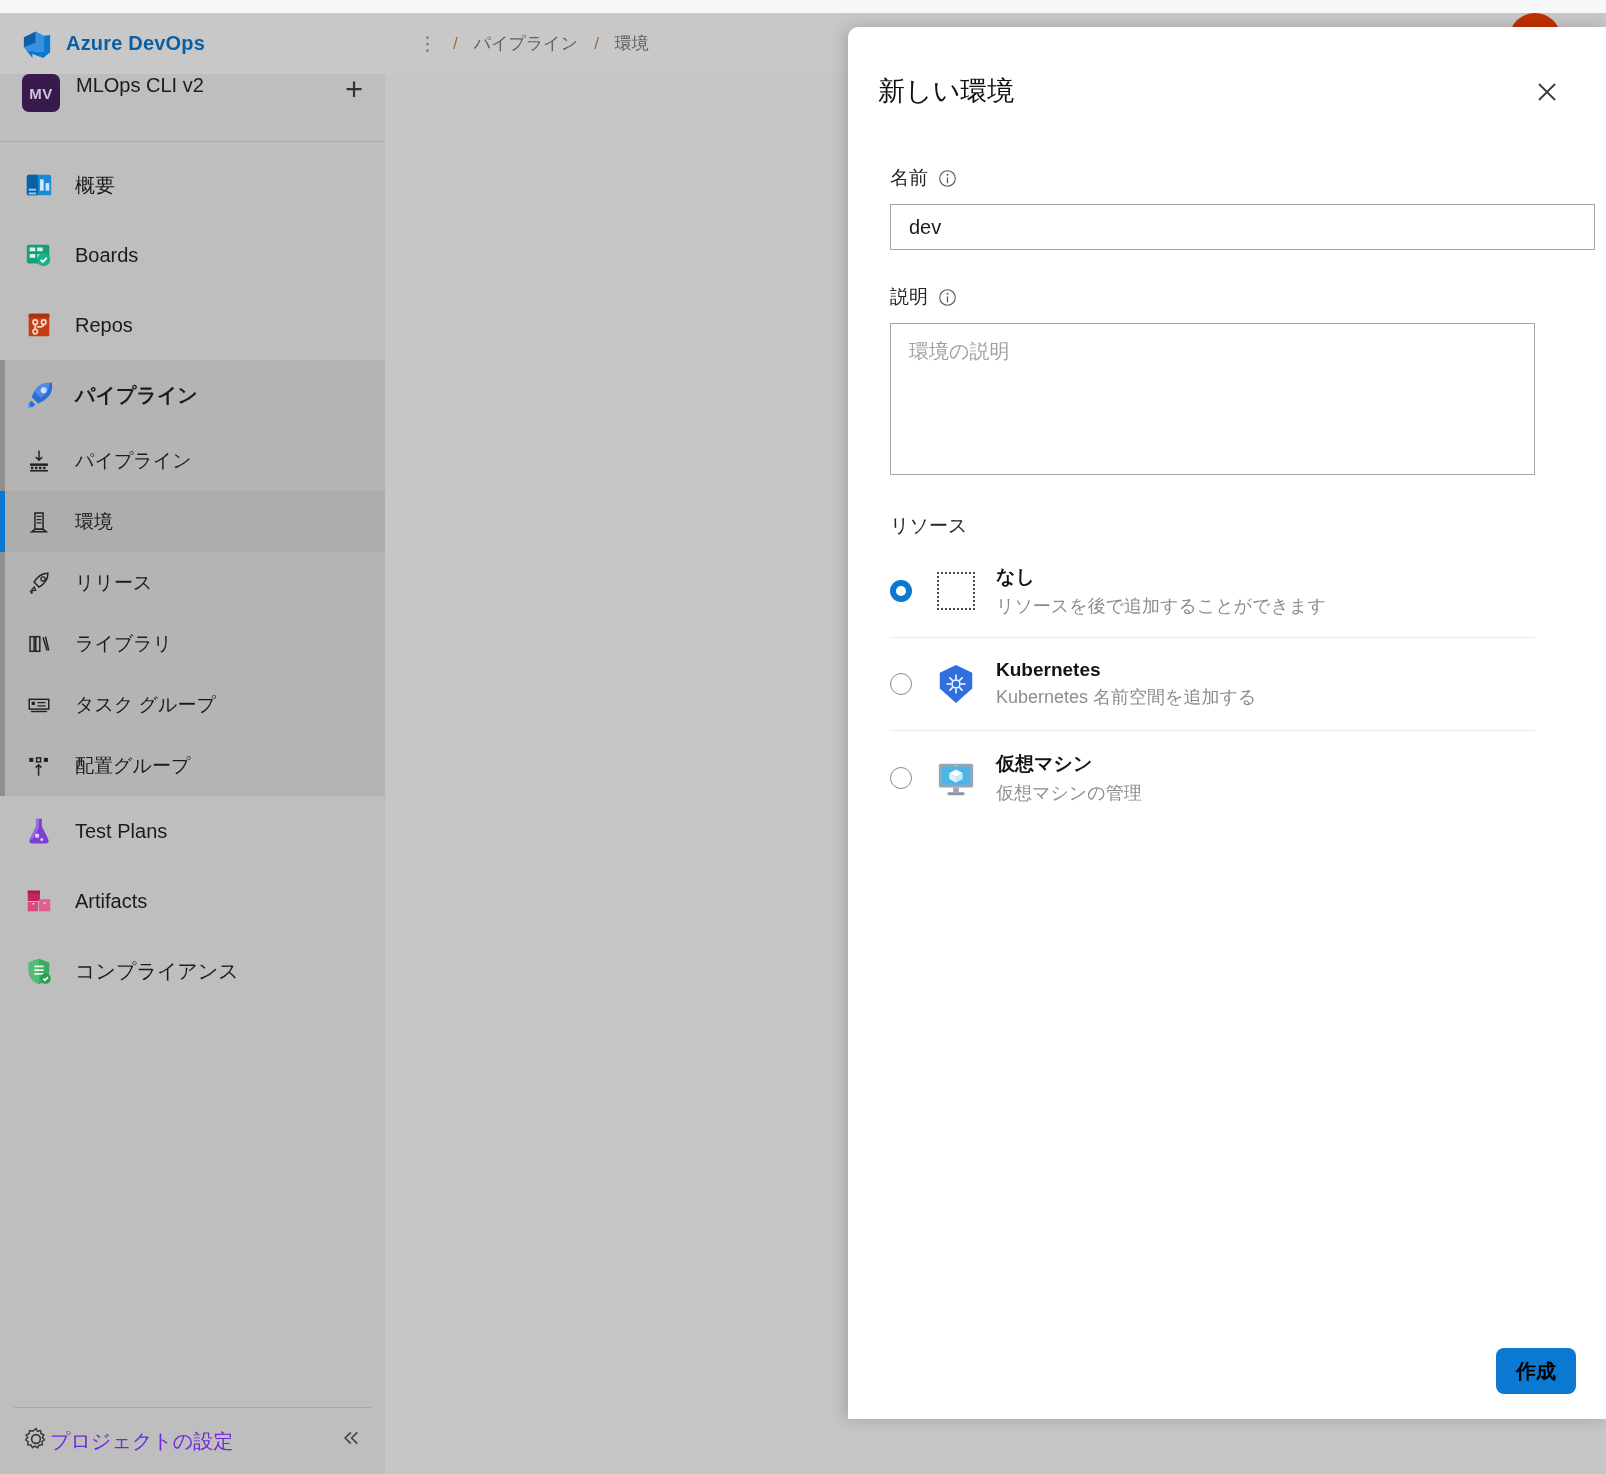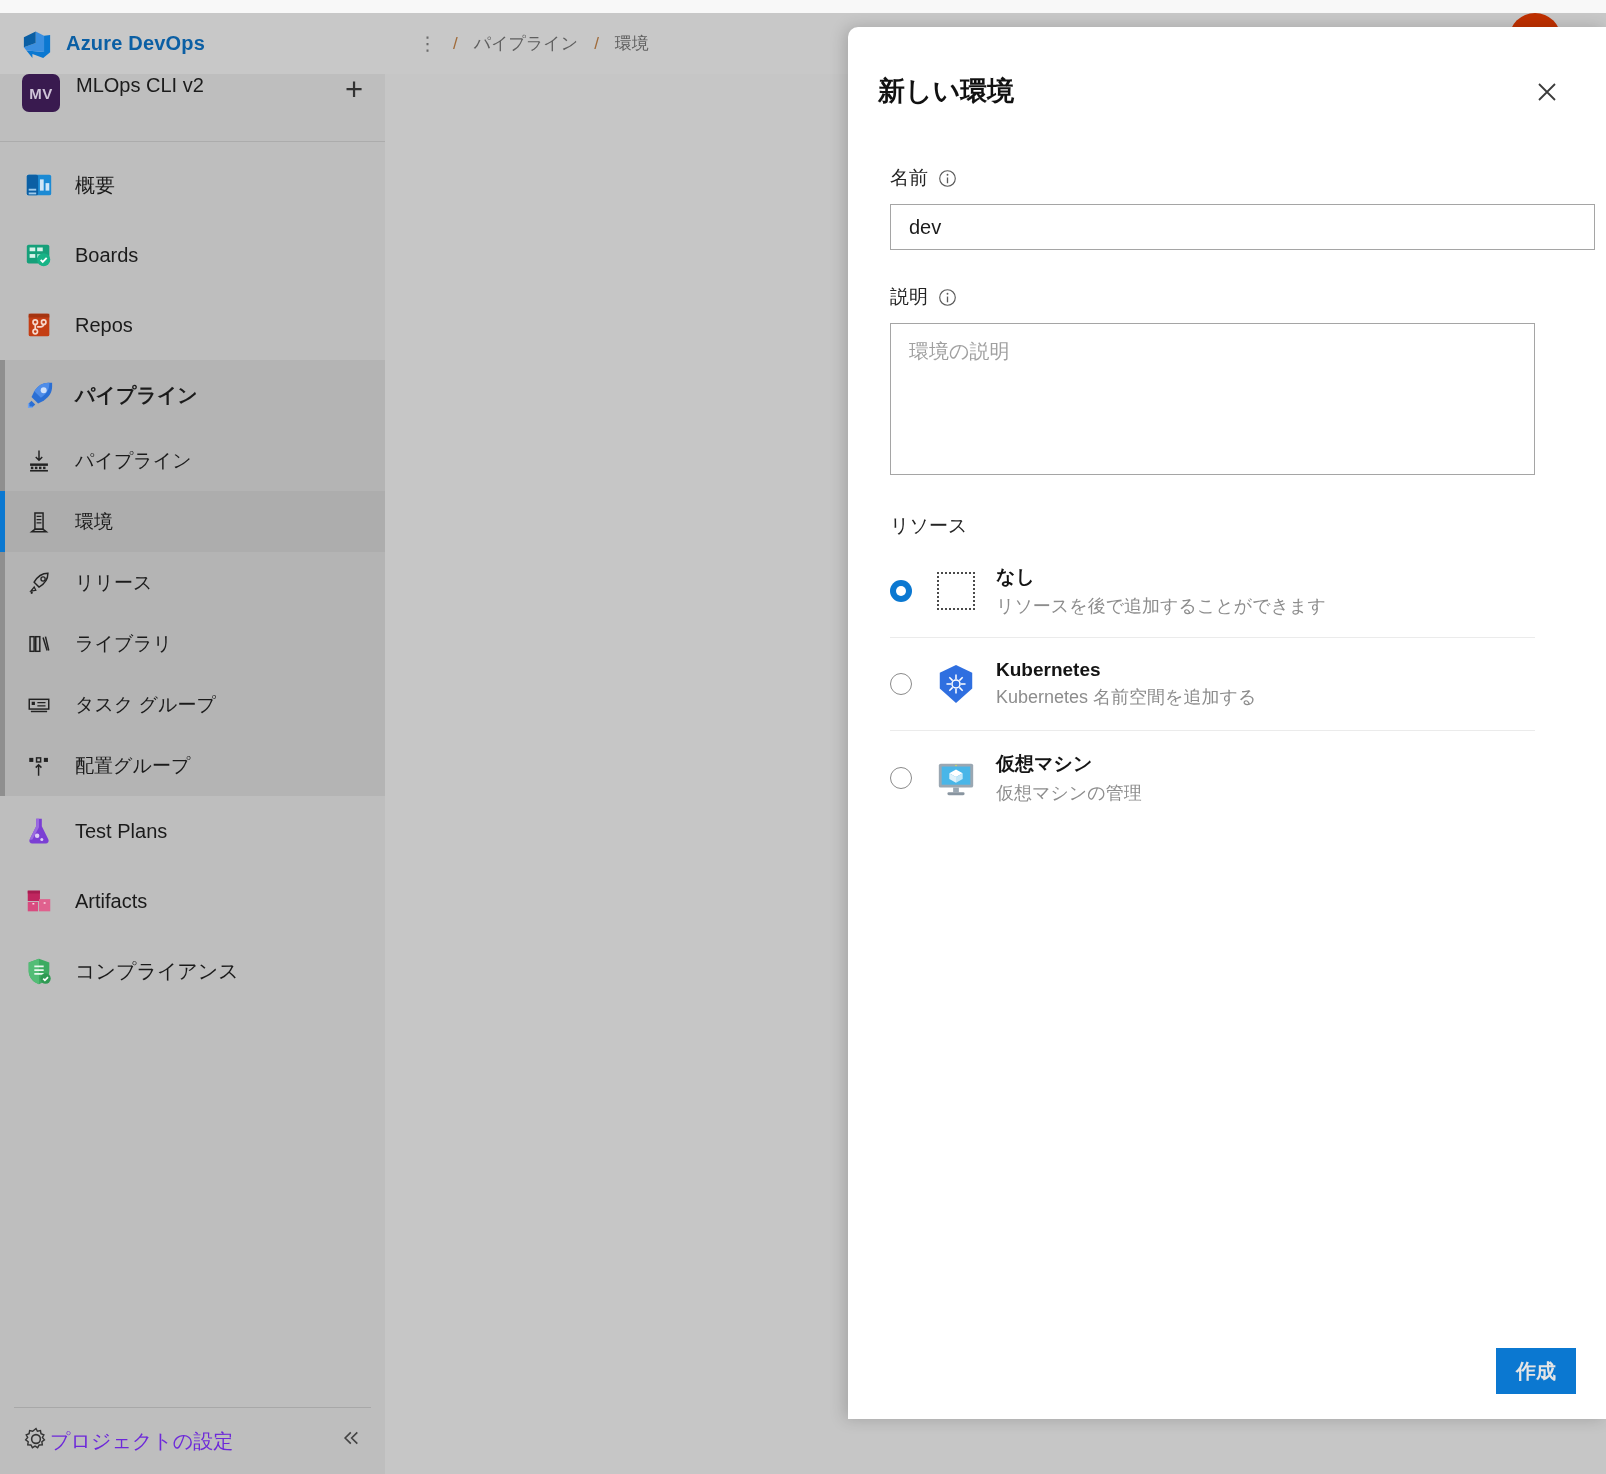--- a/index.html
+++ b/index.html
@@ -113,21 +113,21 @@
     width: 758px; height: 1392px;
     background: #ffffff;
     border-top-left-radius: 10px;
     box-shadow: -3px 0 16px rgba(0,0,0,.18);
     overflow: hidden;
   }
   .panel-head {
     display: flex; align-items: flex-start;
     padding: 46px 43px 0 30px;
   }
-  .panel-title { font-size: 27px; font-weight: bold; color: #111; flex: 1; }
+  .panel-title { font-size: 27px; font-weight: normal; color: #111; flex: 1; }
   .close-x { width: 32px; height: 32px; cursor: pointer; margin-top: 3px; }
 
   .panel-body { padding: 0 42px; margin-top: 56px; }
   .field-label {
     display: flex; align-items: center; gap: 10px;
     font-size: 19px; color: #242424; margin-bottom: 13px;
   }
   .info-i { width: 19px; height: 19px; }
   .text-input {
     width: 705px; height: 46px; border: 1px solid #a5a5a5;
@@ -164,22 +164,22 @@
   .res-texts { display: flex; flex-direction: column; gap: 4px; }
   .res-title { font-size: 19px; font-weight: bold; color: #141414; }
   .res-desc { font-size: 18px; color: #8d8d8d; text-align: center; }
 
   .panel-foot {
     position: absolute; left: 0; bottom: 0; width: 758px; height: 96px;
     display: flex; align-items: center; justify-content: flex-end;
     padding-right: 30px;
   }
   .primary-btn {
-    min-width: 80px; height: 46px; background: #0b78d1; color: #e5e5e5;
-    border: none; font-size: 20px; font-weight: bold; border-radius: 0;
+    min-width: 80px; height: 46px; background: #0b78d1; color: #000000;
+    border: none; font-size: 20px; font-weight: bold; border-radius: 8px;
     cursor: pointer; font-family: "Liberation Sans", sans-serif;
     padding: 0 18px;
   }
   .dashed-box {
     width: 38px; height: 38px;
     border: 2px dotted #4a4a4a;
   }
 </style>
 </head>
 <body>

